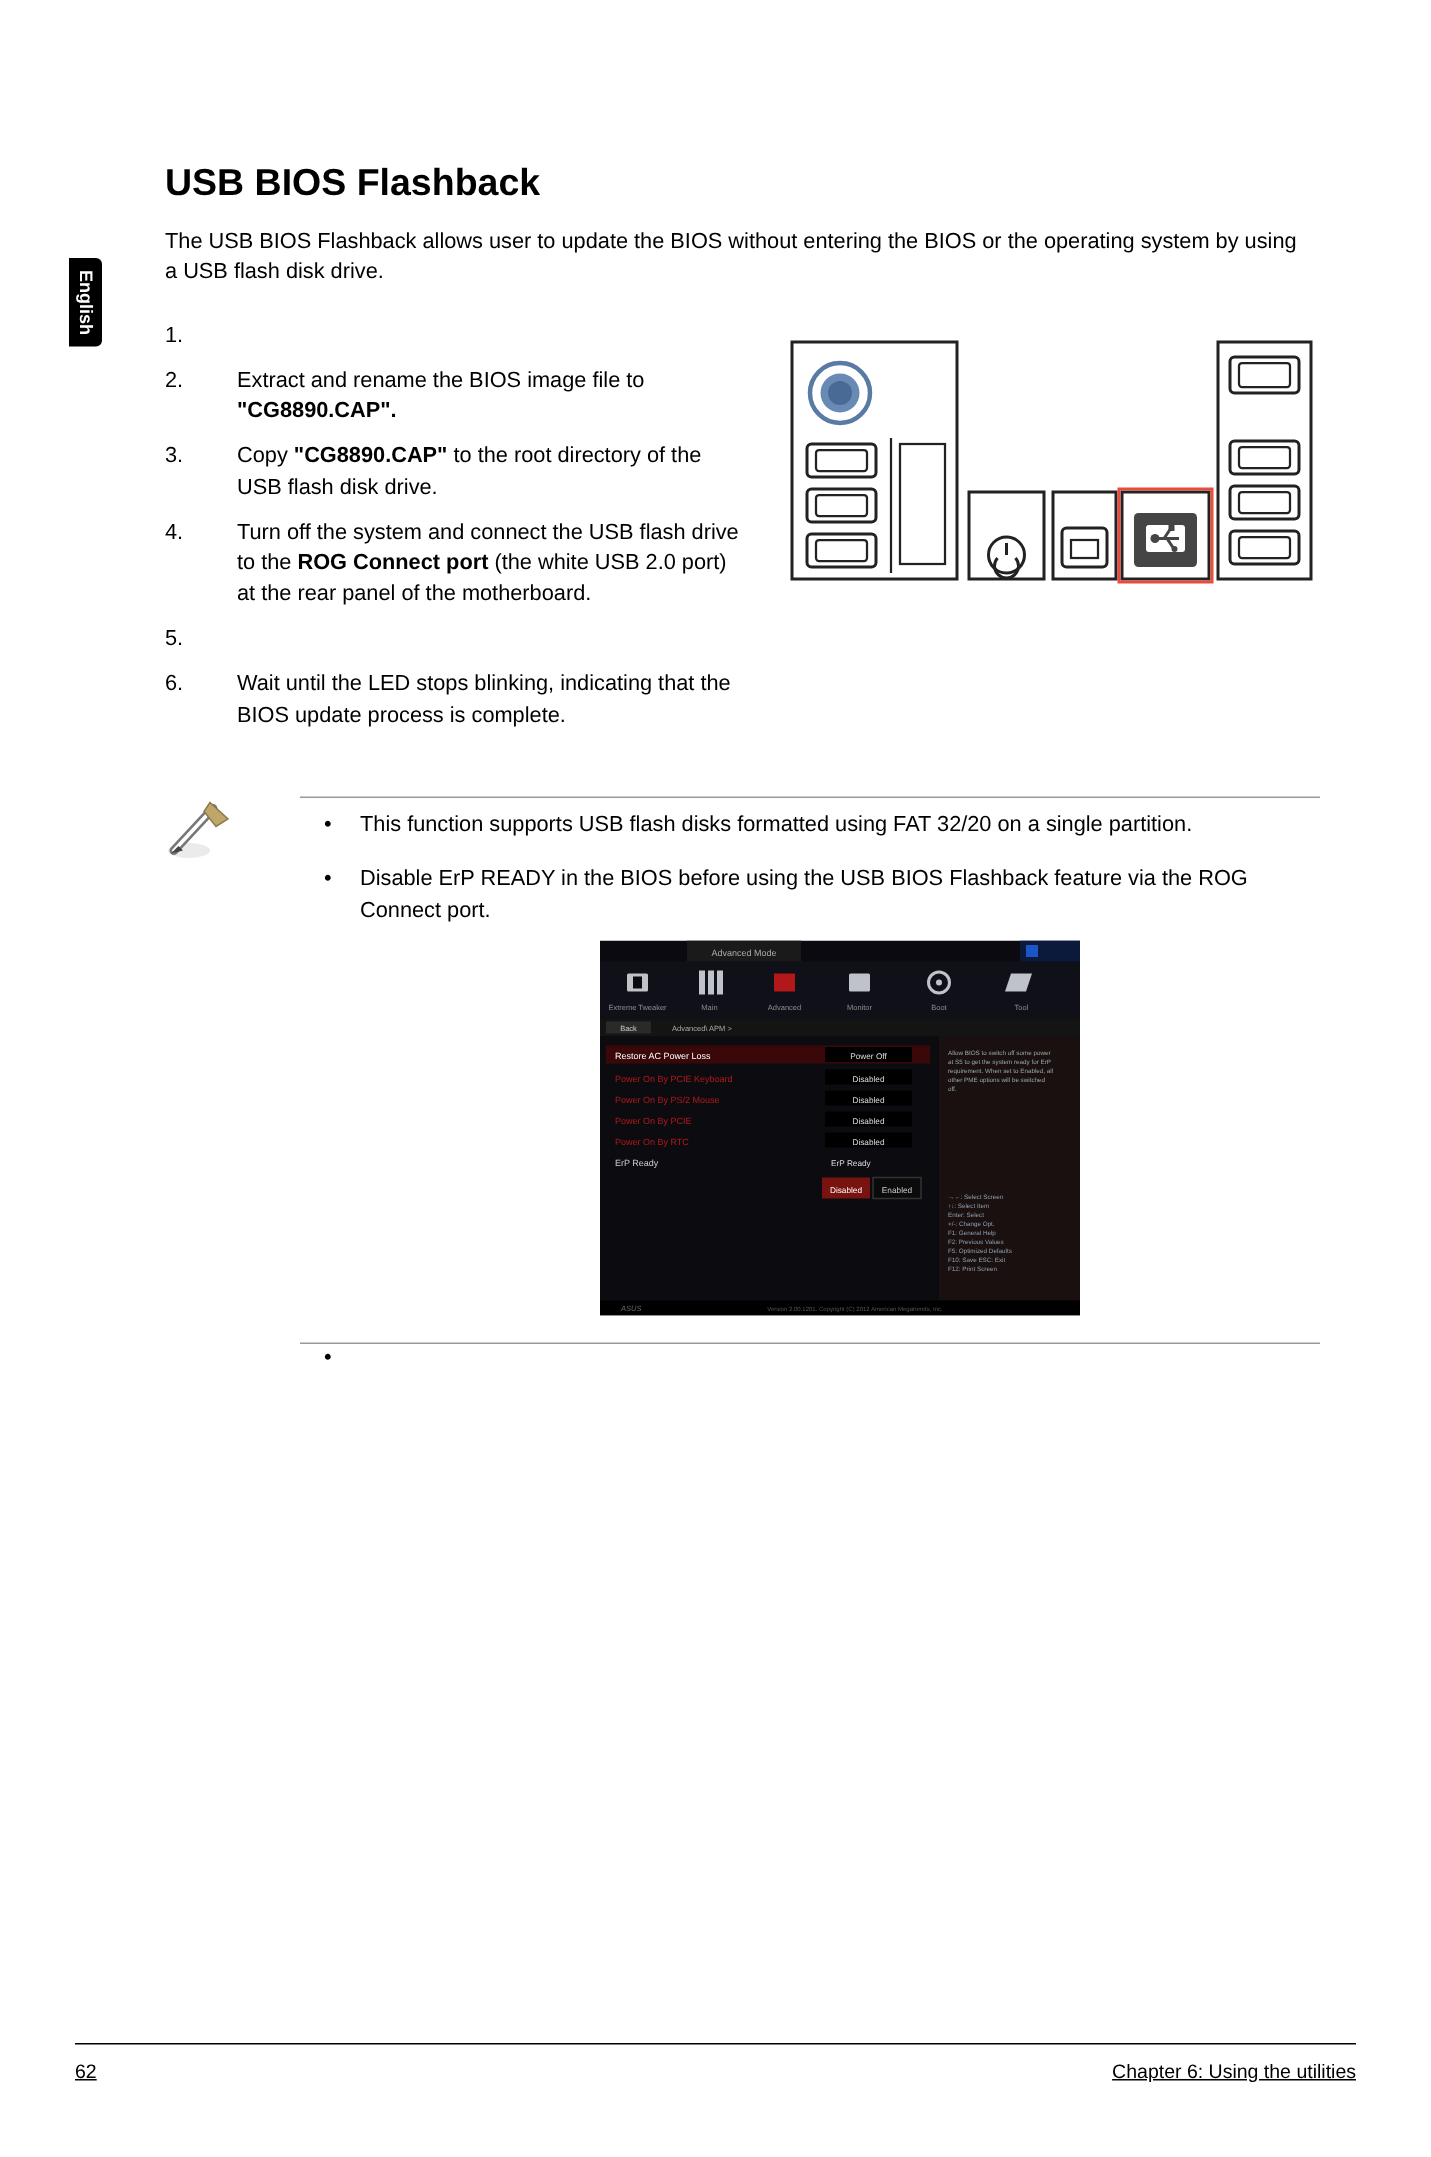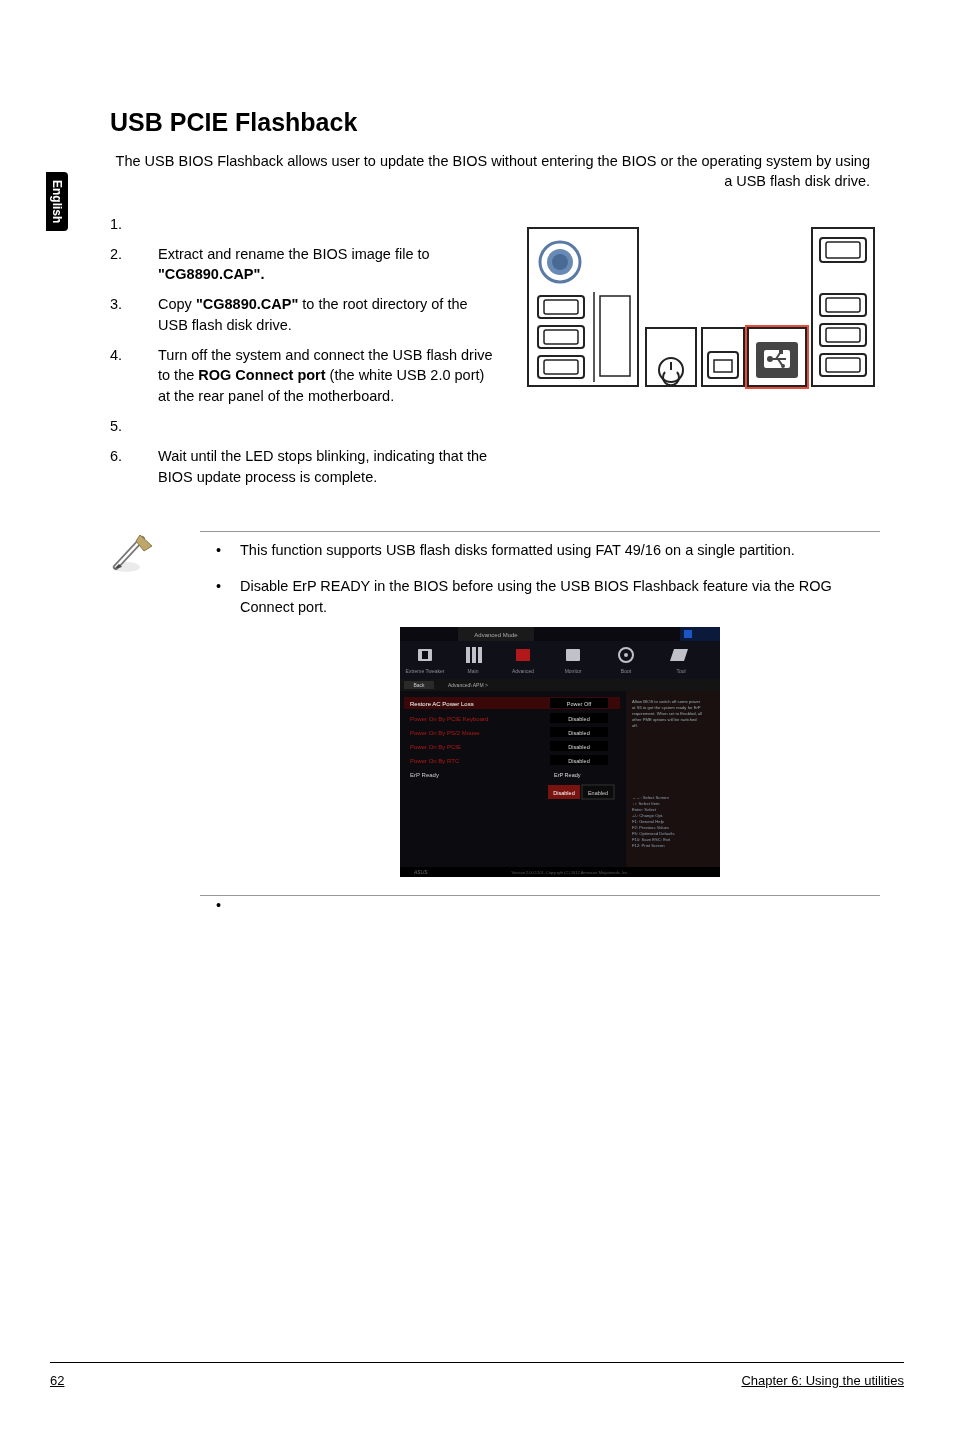--- a/index.html
+++ b/index.html
@@ -33,21 +33,20 @@
   h1 {
     font-size: 25px;
     font-weight: bold;
     margin-bottom: 14px;
   }
   .intro {
     font-size: 14.5px;
     line-height: 1.4;
     margin-bottom: 22px;
     width: 760px;
-    text-align: right;
   }
   .two-col {
     display: flex;
     gap: 20px;
     align-items: flex-start;
   }
   .steps {
     width: 390px;
   }
   .step {
@@ -117,21 +116,21 @@
     font-size: 13px;
     text-decoration: underline;
   }
 </style>
 </head>
 <body>
 
 <div class="side-tab">English</div>
 
 <div class="content">
-  <h1>USB PCIE Flashback</h1>
+  <h1>USB BIOS Flashback</h1>
   <p class="intro">The USB BIOS Flashback allows user to update the BIOS without entering the BIOS or the operating system by using a USB flash disk drive.</p>
 
   <div class="two-col">
     <div class="steps">
       <div class="step">
         <div class="step-num">1.</div>
       </div>
       <div class="step">
         <div class="step-num">2.</div>
         <div><span>Extract and rename the BIOS image file to </span><b>"CG8890.CAP".</b><span></span></div>
@@ -218,21 +217,21 @@
       <svg class="note-icon" viewBox="0 0 46 46">
         <ellipse cx="16" cy="36" rx="14" ry="5" fill="#ddd" opacity="0.6"></ellipse>
         <path d="M6 36 L32 8" stroke="#777" stroke-width="6" stroke-linecap="round"></path>
         <path d="M6 36 L32 8" stroke="#fff" stroke-width="2.5" stroke-linecap="round"></path>
         <path d="M30 4 L42 15 L34 20 L26 10 Z" fill="#bfa76a" stroke="#8a7a4a" stroke-width="1"></path>
         <path d="M4 38 L9 33 L12 36 Z" fill="#444"></path>
       </svg>
     </div>
     <div class="note-body">
       <ul>
-        <li><span class="bullet">•</span><span>This function supports USB flash disks formatted using FAT 49/16 on a single partition.</span></li>
+        <li><span class="bullet">•</span><span>This function supports USB flash disks formatted using FAT 32/20 on a single partition.</span></li>
         <li><span class="bullet">•</span><span>Disable ErP READY in the BIOS before using the USB BIOS Flashback feature via the ROG Connect port.</span>
           <svg class="bios-shot" viewBox="0 0 320 250">
             <rect x="0" y="0" width="320" height="250" fill="#0a0a10"></rect>
 
             <rect x="0" y="14" width="320" height="38" fill="#101018"></rect>
             <rect x="58" y="0" width="76" height="14" fill="#1a1a1a"></rect>
             <text x="96" y="10" fill="#a8aaaa" font-size="6" text-anchor="middle">Advanced Mode</text>
             <rect x="280" y="0" width="40" height="14" fill="#0b1a3a"></rect>
             <rect x="284" y="3" width="8" height="8" fill="#1a56c8"></rect>
 

